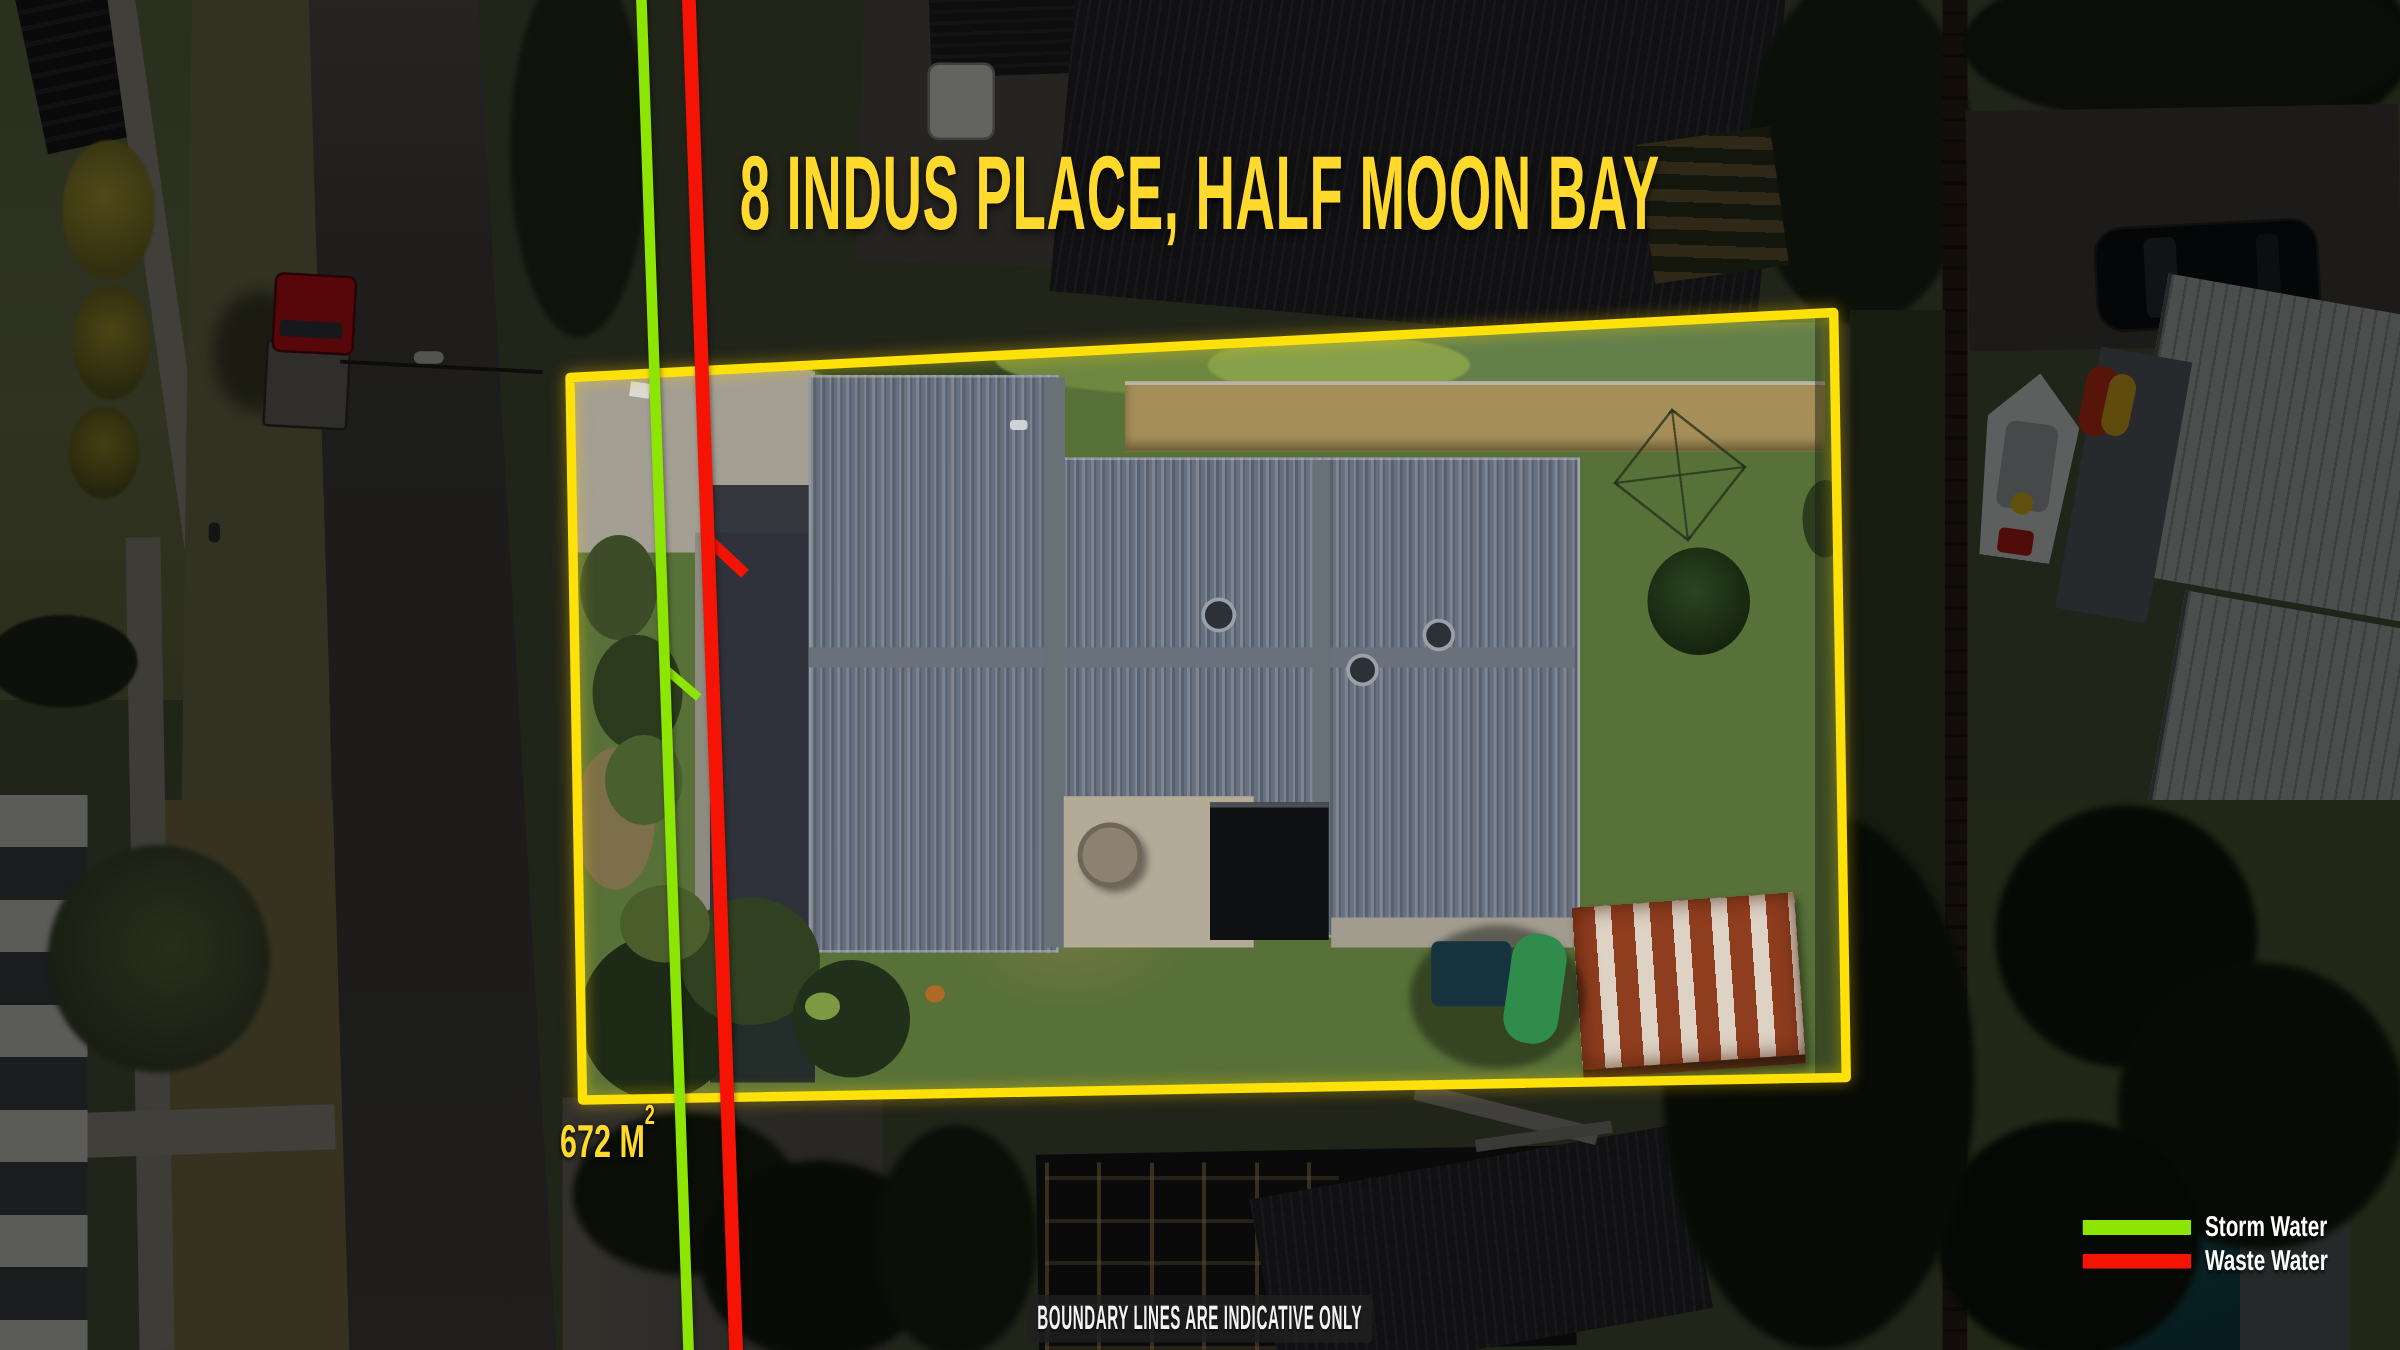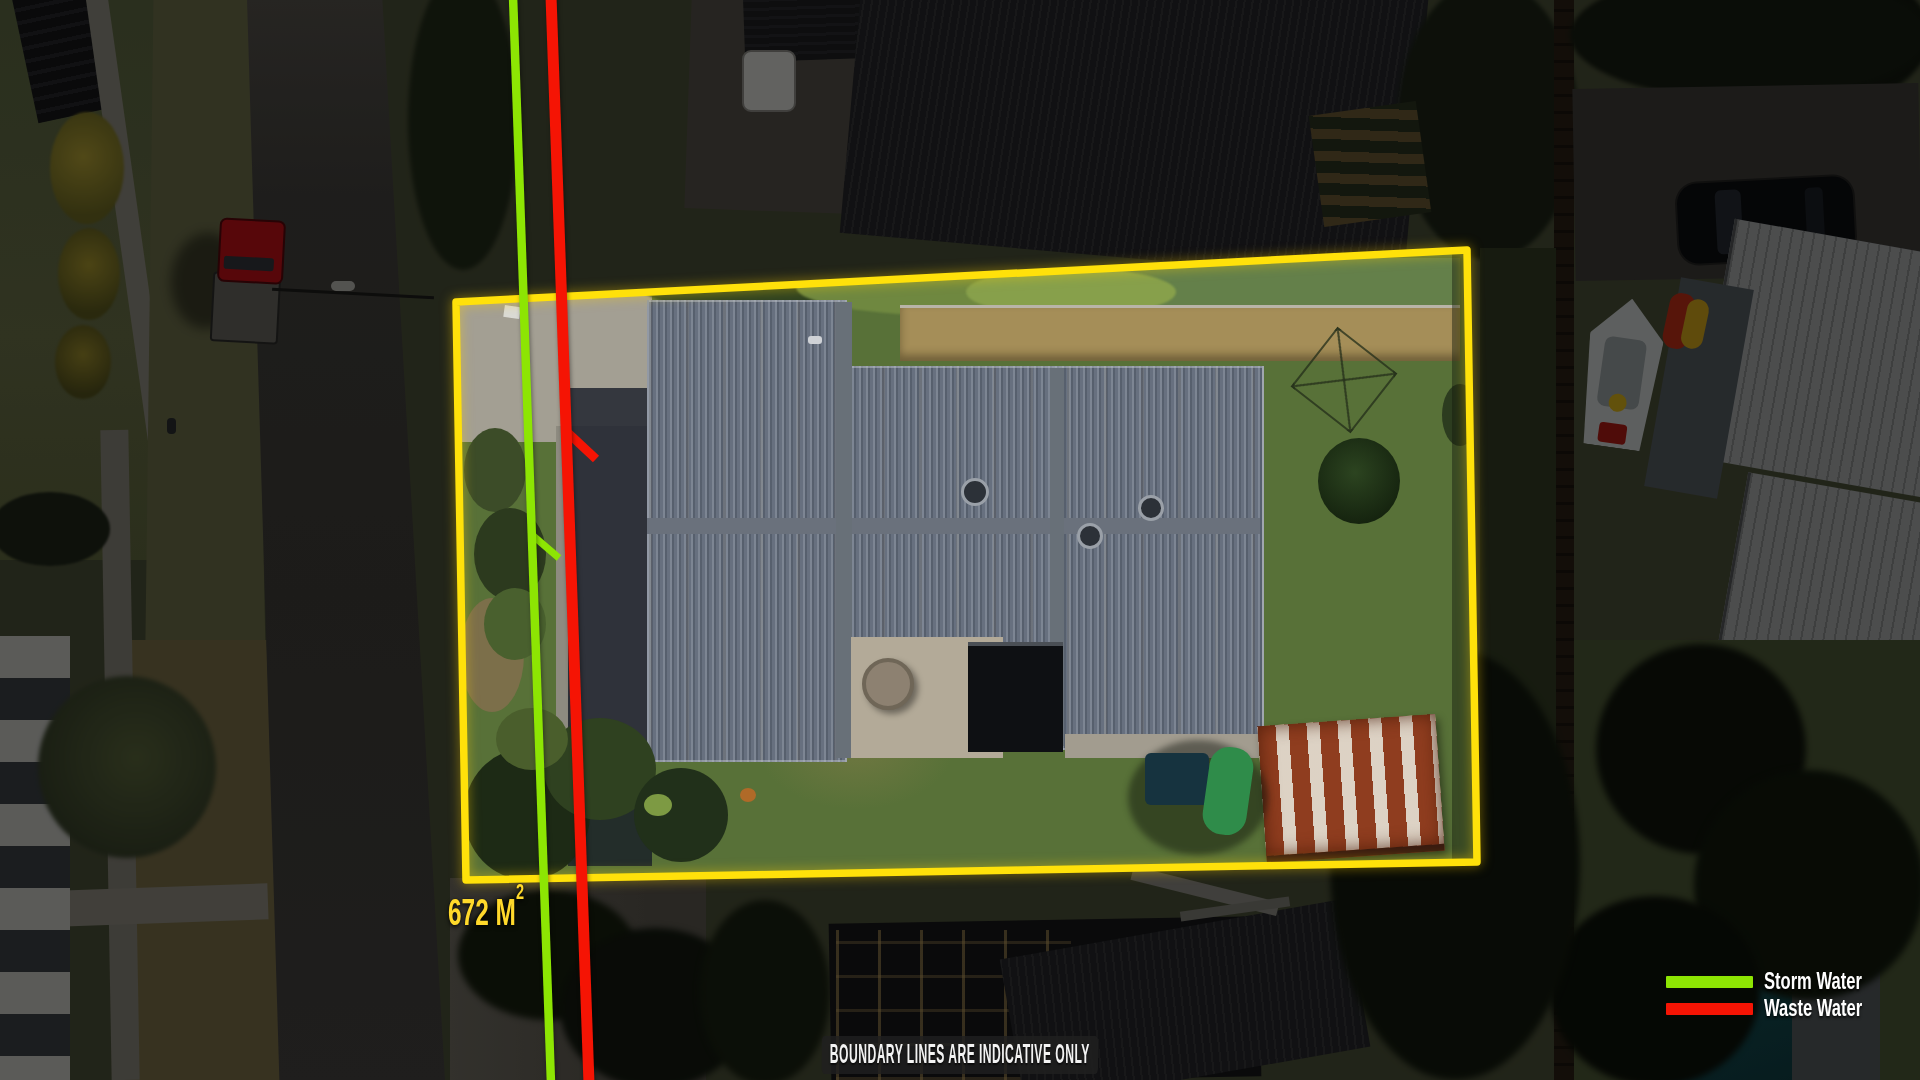--- a/index.html
+++ b/index.html
@@ -185,20 +185,23 @@
   </svg>
 
   <svg class="layer" width="1920" height="1080" viewBox="0 0 1920 1080">
     <polygon points="456,302 1467,250 1477,862 466,880" fill="none" stroke="#FFE10A" stroke-width="7.5" stroke-linejoin="round" style="filter:drop-shadow(0 0 6px rgba(255,210,0,.5));"></polygon>
     <line x1="531" y1="534" x2="559" y2="558" stroke="#8DE503" stroke-width="7"></line>
     <line x1="513" y1="-4" x2="551" y2="1084" stroke="#8DE503" stroke-width="8.5" style="filter:drop-shadow(1px 0 2px rgba(0,0,0,.4));"></line>
     <line x1="566" y1="431" x2="596" y2="459" stroke="#F51404" stroke-width="9"></line>
     <line x1="551" y1="-4" x2="589" y2="1084" stroke="#F51404" stroke-width="11" style="filter:drop-shadow(1px 0 2px rgba(0,0,0,.4));"></line>
   </svg>
 
+  <div class="b title-wrap">
+    <span>8 INDUS PLACE, HALF MOON BAY</span>
+  </div>
 
   <div class="b area-wrap">
     <span class="inner"><span>672 M</span><sup>2</sup></span>
   </div>
 
   <div class="b legend">
     <div class="legend-row">
       <svg width="87" height="12">
         <rect width="87" height="12" rx="1" fill="#8DE503"></rect>
       </svg>

